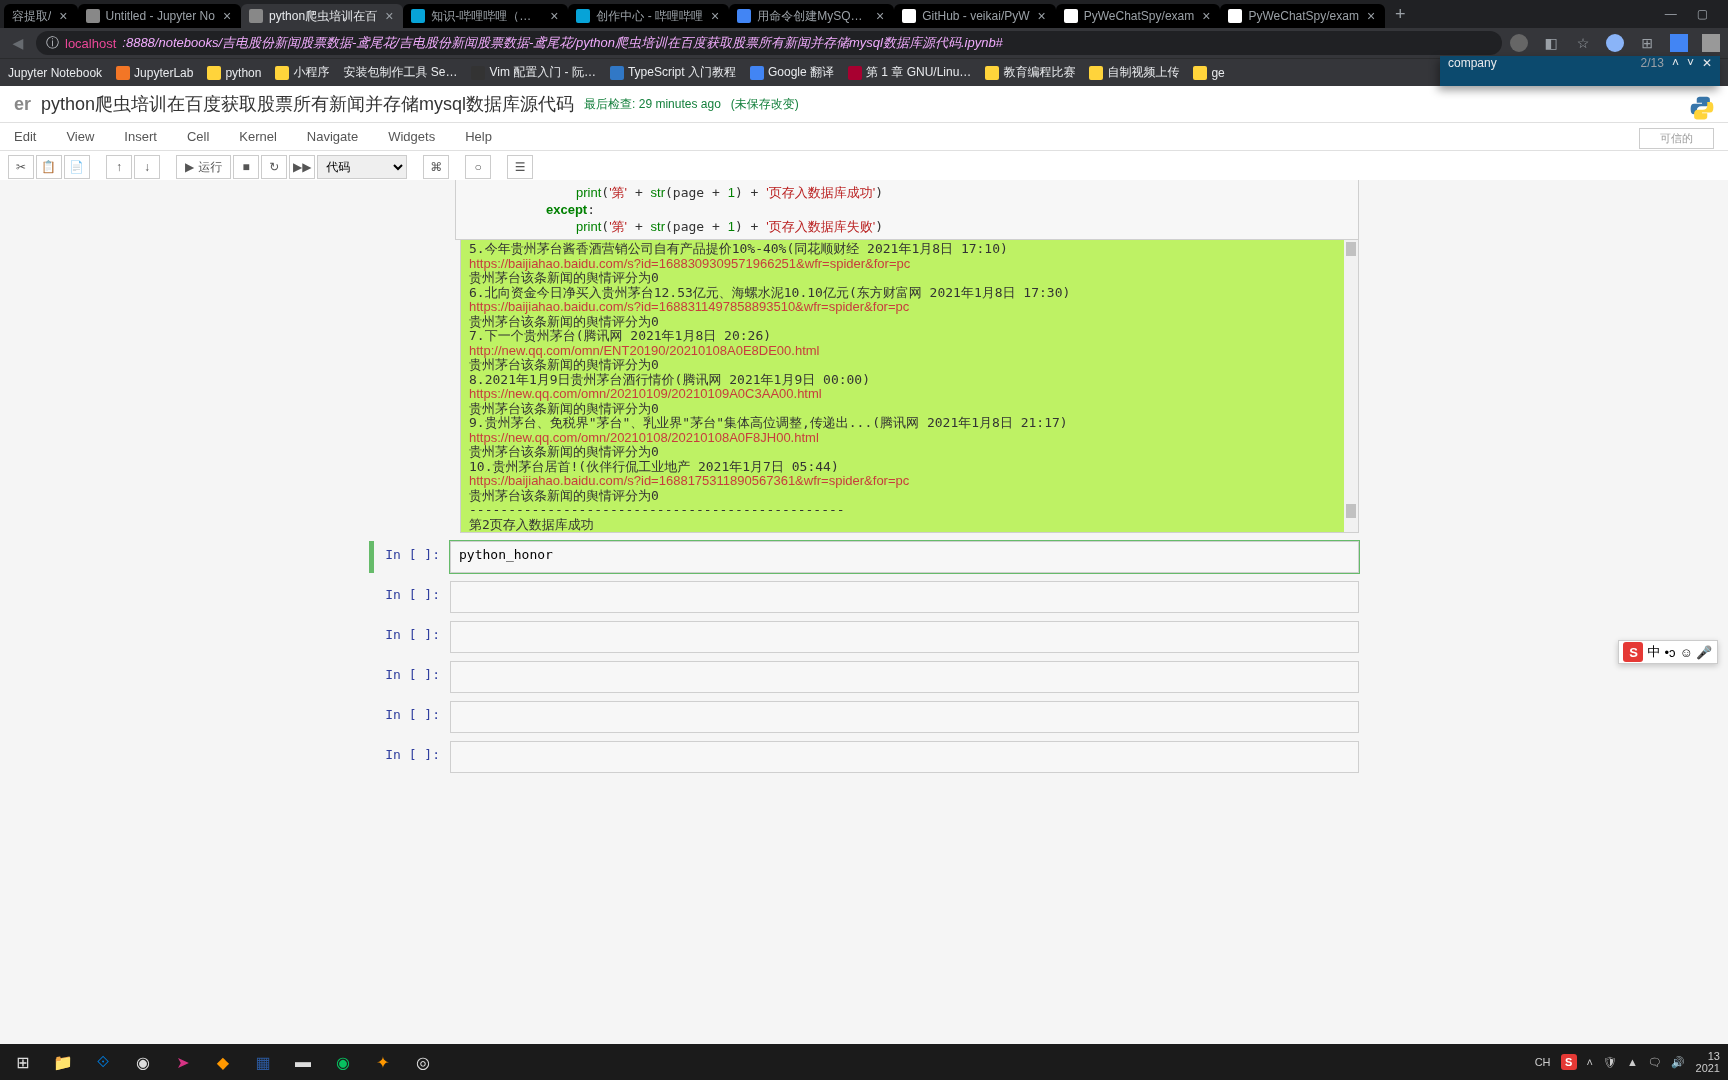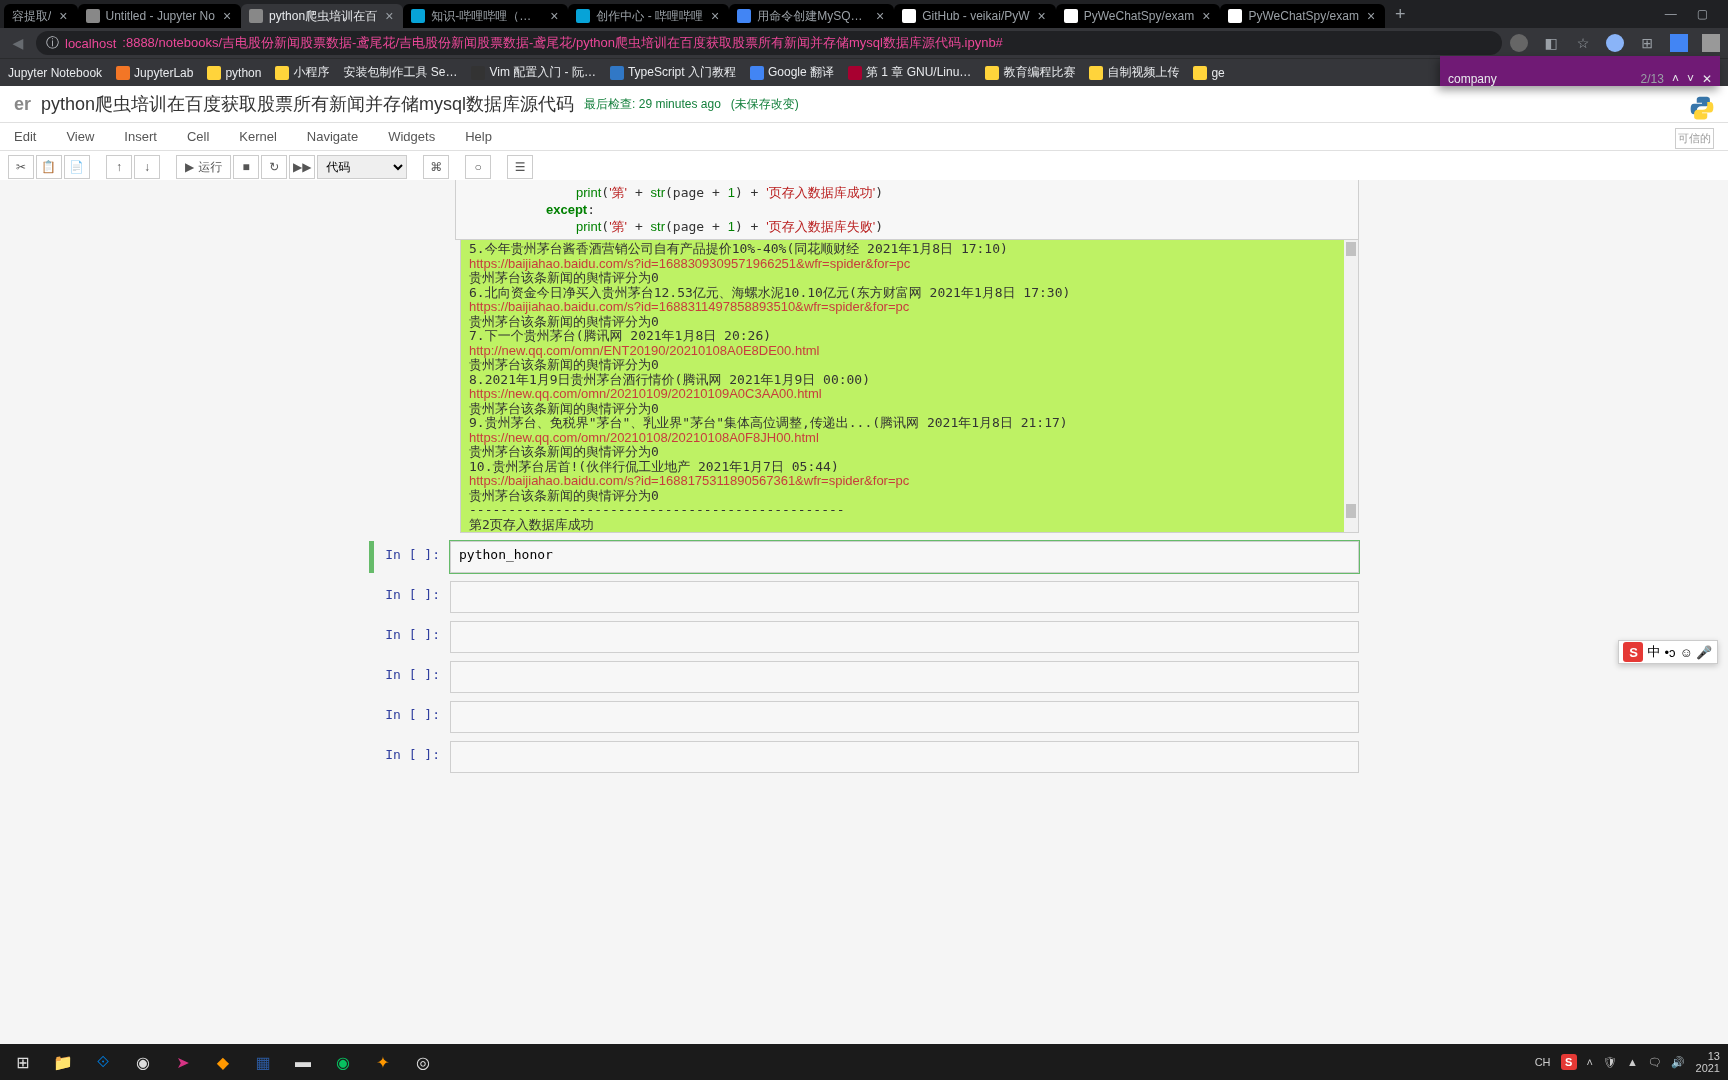--- a/index.html
+++ b/index.html
@@ -12,42 +12,42 @@
 .tab-close { color:#9aa0a6; font-size:14px; padding:0 2px; }
 .newtab { color:#9aa0a6; font-size:18px; padding:0 10px; }
 .tab-favicon { width:14px; height:14px; background:#888; border-radius:2px; display:inline-block; flex:0 0 14px; }
 .tab-txt { white-space:nowrap; overflow:hidden; text-overflow:ellipsis; flex:1; }
 .win-controls { margin-left:auto; display:flex; gap:20px; color:#9aa0a6; font-size:12px; padding:0 16px; }
 
 .addr-bar { background:#35363a; height:30px; display:flex; align-items:center; padding:0 8px; gap:8px; }
 .nav-btn { color:#9aa0a6; font-size:14px; width:20px; text-align:center; opacity:.5; }
 .url-box { flex:1; display:flex; align-items:center; background:#202124; border-radius:14px; height:24px; padding:0 10px; color:#bdc1c6; font-size:13px; gap:6px; }
 .url-host { color:#ec4899; }
-.url-rest { color:#ec4899; white-space:nowrap; overflow:hidden; }
+.url-rest { color:#f0abfc; white-space:nowrap; overflow:hidden;font-style:italic; }
 .addr-icons { display:flex; gap:14px; color:#9aa0a6; font-size:14px; align-items:center; }
 .addr-icons .ic { width:18px; height:18px; display:flex; align-items:center; justify-content:center; }
 
 .bookmarks { background:#35363a; height:28px; display:flex; align-items:center; padding:0 8px; gap:14px; color:#e8eaed; font-size:12px; border-top:1px solid #2a2b2d; }
 .bm { display:flex; align-items:center; gap:4px; white-space:nowrap; }
 .bm-icon { width:14px; height:14px; background:#f90; border-radius:2px; display:inline-block; }
 
 
-.find-bar { position:absolute; top:56px; right:8px; width:280px; height:30px; background:#701a75; display:flex; align-items:flex-end; padding:0 8px; color:#e8eaed; font-size:12px; gap:8px; box-shadow:-2px 4px 10px rgba(0,0,0,.4); z-index:50; }
+.find-bar { position:absolute; top:56px; right:8px; width:280px; height:30px; background:#0c4a6e; display:flex; align-items:flex-start; padding:0 8px; color:#e8eaed; font-size:12px; gap:8px; box-shadow:-2px 4px 10px rgba(0,0,0,.4); z-index:50; }
 .find-bar input { background:transparent; border:0; color:#e8eaed; flex:1; font-size:12px; outline:none; }
 .find-count { color:#9aa0a6; }
 
 
 .jp-header { display:flex; align-items:center; padding:6px 14px; gap:10px; border-bottom:1px solid #e0e0e0; }
 .jp-logo { font-size:18px; color:#888; font-weight:bold; }
 .jp-title { font-size:18px; color:#333; }
 .jp-meta { font-size:12px; color:#15803d; }
 .py-logo { position:absolute; right:12px; top:94px; width:28px; height:28px; }
 
 .menu-bar { display:flex; gap:30px; padding:6px 14px; font-size:13px; color:#555; border-bottom:1px solid #e0e0e0; position:relative; }
-.menu-bar .trust { position:absolute; right:14px; top:5px; font-size:11px; border:1px solid #ccc; padding:2px 2px; color:#999; }
+.menu-bar .trust { position:absolute; right:14px; top:5px; font-size:11px; border:1px solid #ccc; padding:2px 20px; color:#999; }
 
 .tool-bar { display:flex; align-items:center; padding:4px 8px; gap:2px; border-bottom:1px solid #e0e0e0; }
 .tbtn { border:1px solid #ccc; background:#fff; width:26px; height:24px; display:flex; align-items:center; justify-content:center; color:#555; font-size:12px; }
 .tbtn.wide { width:auto; padding:0 8px; gap:4px; }
 .tsep { width:12px; }
 .tselect { border:1px solid #ccc; height:24px; font-size:12px; padding:0 4px; width:90px; }
 
 
 .nb-area { background:#f5f5f5; position:absolute; top:180px; bottom:36px; left:0; right:0; overflow:hidden; }
 .nb-inner { width:990px; margin:0 auto; background:transparent; }

